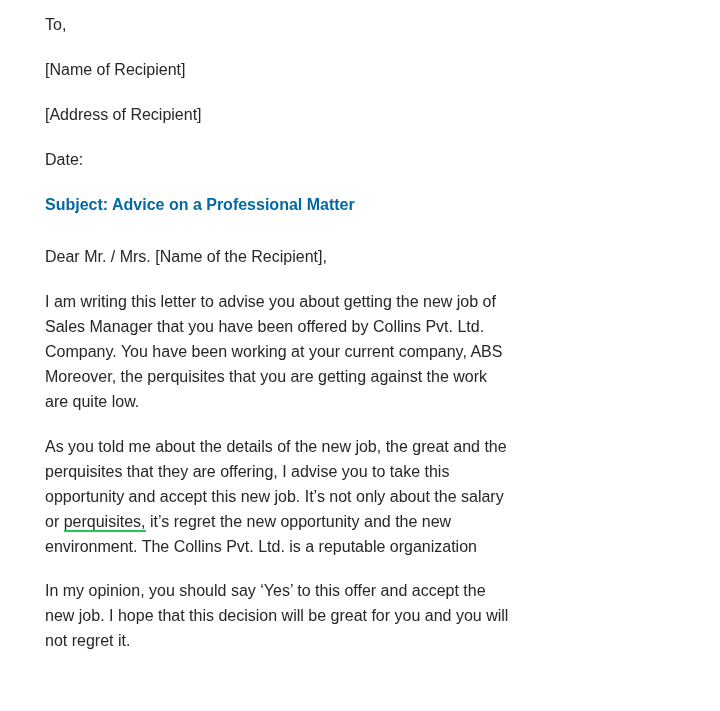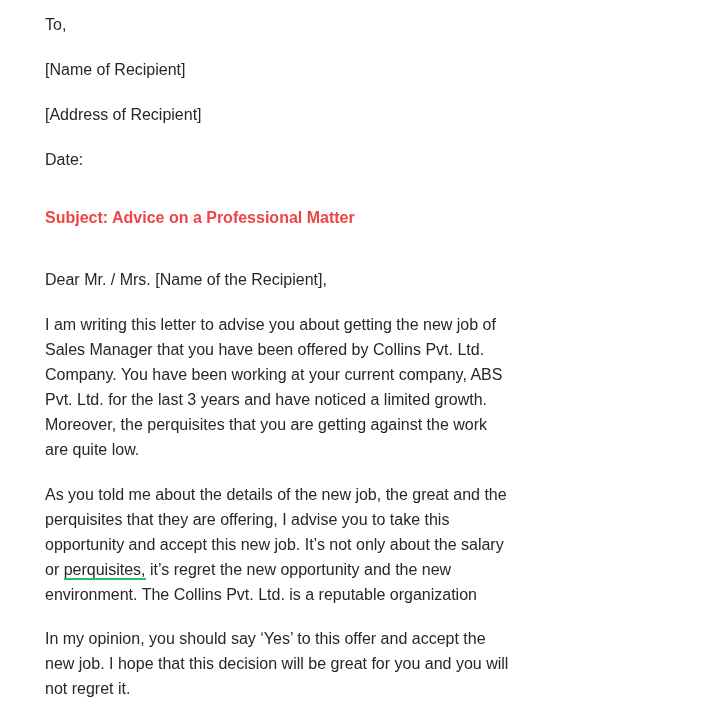--- a/index.html
+++ b/index.html
@@ -17,25 +17,25 @@
     font-family: "Liberation Sans", "DejaVu Sans", sans-serif;
     font-size: 16px;
     line-height: 25px;
     color: #272727;
     overflow: hidden;
   }
   .block {
     margin: 0 0 20px 0;
     white-space: pre;
   }
-  .block.date-block { margin-bottom: 33px; }
+  .block.date-block { margin-bottom: 20px; }
   .block.subject-block {
     font-weight: bold;
-    color: #ef4444;
-    margin-bottom: 37px;
+    color: #0369a1;
+    margin-bottom: 27px;
   }
   .paragraph { margin: 0 0 20px 0; }
   .paragraph.p2 { margin-bottom: 19px; }
   .paragraph.p3 { margin-bottom: 16px; }
   .line { white-space: pre; }
   .grammar-underline {
     border-bottom: 2px solid #22c55e; 
     padding-bottom: 0px;
   }
 </style>
@@ -53,21 +53,20 @@
   <div class="block date-block">Date:</div>
 
   <div class="block subject-block">Subject: Advice on a Professional Matter</div>
 
   <div class="block">Dear Mr. / Mrs. [Name of the Recipient],</div>
 
   <div class="paragraph p1">
     <div class="line">I am writing this letter to advise you about getting the new job of</div>
     <div class="line">Sales Manager that you have been offered by Collins Pvt. Ltd.</div>
     <div class="line">Company. You have been working at your current company, ABS</div>
-    <div class="line">Pvt. Ltd. for the last 3 years and have noticed a limited growth.</div>
     <div class="line">Moreover, the perquisites that you are getting against the work</div>
     <div class="line">are quite low.</div>
   </div>
 
   <div class="paragraph p2">
     <div class="line">As you told me about the details of the new job, the great and the</div>
     <div class="line">perquisites that they are offering, I advise you to take this</div>
     <div class="line">opportunity and accept this new job. It’s not only about the salary</div>
     <div class="line"><span>or </span><span class="grammar-underline">perquisites,</span><span> it’s regret the new opportunity and the new</span></div>
     <div class="line">environment. The Collins Pvt. Ltd. is a reputable organization</div>

